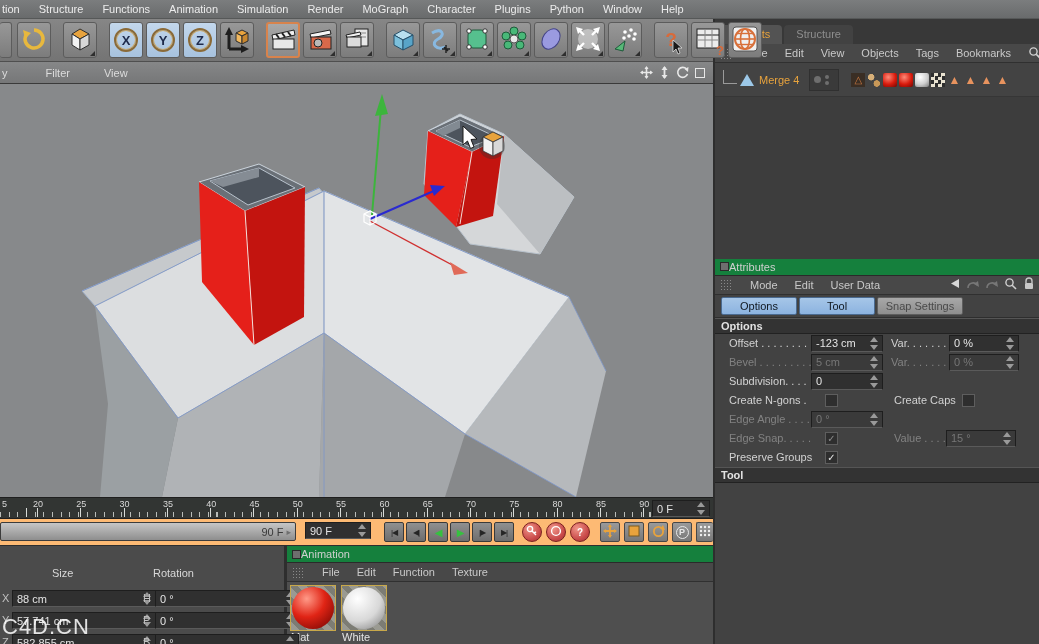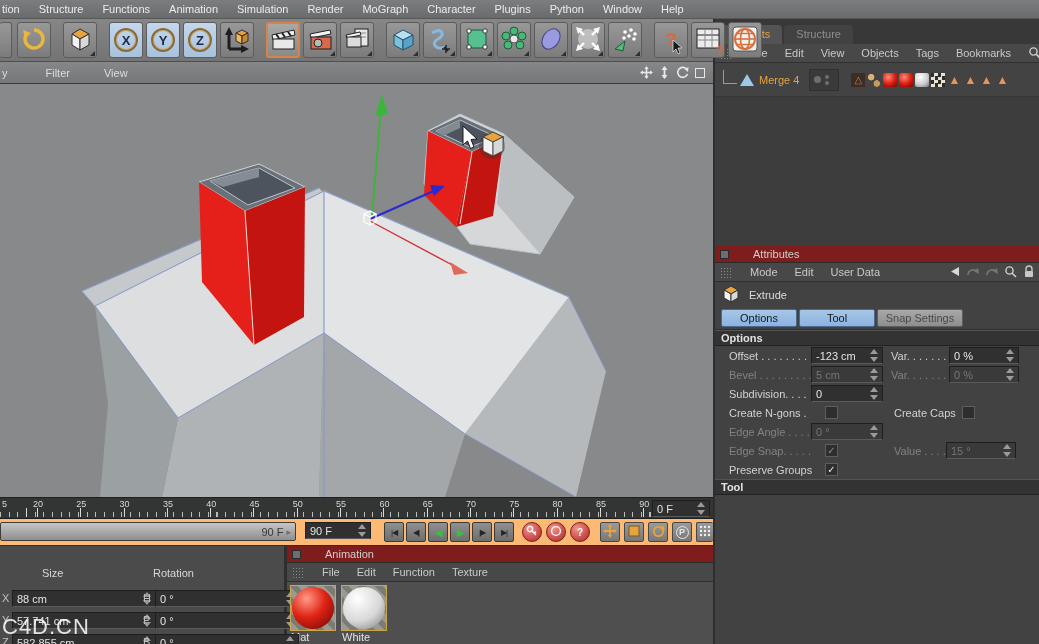--- a/index.html
+++ b/index.html
@@ -72,22 +72,22 @@
         border:1px solid #7a2020;display:flex;align-items:center;justify-content:center;color:#fff;font-size:10px;font-weight:bold;}
   .obtn{position:absolute;top:3px;width:20px;height:20px;background:linear-gradient(#9a9a9a,#787878);
         border:1px solid #474747;border-radius:2px;display:flex;align-items:center;justify-content:center;}
   
   .bottom-row{height:98px;display:flex;background:#2e2e2e;}
   .coords{width:284px;background:#4b4b4b;position:relative;margin-right:3px;}
   .coords .hdr{position:absolute;top:21px;color:#d8d8d8;}
   .coords .axis-lbl{position:absolute;color:#c0c0c0;}
   .cfield{position:absolute;width:144px;}
   .materials{flex:1;background:#474747;display:flex;flex-direction:column;}
-  .panel-title{height:17px;background:#7f1d1d;border-bottom:1px solid #2a2a2a;display:flex;align-items:center;
-               gap:24px;padding-left:5px;color:#cfcfcf;}
+  .panel-title{height:17px;background:#15803d;border-bottom:1px solid #2a2a2a;display:flex;align-items:center;
+               gap:0;padding-left:5px;color:#cfcfcf;}
   .win-ico{width:9px;height:9px;background:#6e6e6e;border:1px solid #2a2a2a;flex:none;}
   .panel-menu{height:19px;background:#484848;border-bottom:1px solid #303030;display:flex;align-items:center;
               gap:17px;color:#c9c9c9;padding-left:5px;}
   .grip{width:13px;height:11px;flex:none;background:radial-gradient(circle,#8a8a8a 28%,transparent 32%);
         background-size:3px 3px;}
   .mat-strip{flex:1;display:flex;gap:4px;padding:3px 0 0 3px;background:#4f4f4f;}
   .swatch-wrap{width:47px;}
   .swatch{width:46px;height:46px;border:1px solid #c8a84a;position:relative;
           background:repeating-linear-gradient(45deg,#9a9a92 0 6px,#7c7c74 6px 12px);}
   .sphere{position:absolute;inset:1px;border-radius:50%;}
@@ -542,21 +542,21 @@
                   <circle cx="2" cy="10" r="1.2"></circle>
                   <circle cx="6" cy="10" r="1.2"></circle>
                   <circle cx="10" cy="10" r="1.2"></circle>
                 </g>
               </svg></span>
         </div>
       </div>
 
       <div class="bottom-row">
         <div class="coords">
-          <span class="hdr" style="left:42px;text-align:center;">Size</span>
+          <span class="hdr" style="left:52px;text-align:center;">Size</span>
           <span class="hdr" style="left:153px;">Rotation</span>
           <span class="axis-lbl" style="left:2px;top:46px;">X</span>
           <div class="field cfield" style="left:12px;top:44px;">
               <span class="val">88 cm</span>
               <span class="stepper"></span>
             </div>
           <span class="axis-lbl" style="left:143px;top:46px;">H</span>
           <div class="field cfield" style="left:155px;top:44px;">
               <span class="val">0 °</span>
               <span class="stepper"></span>
@@ -682,30 +682,20 @@
           <span><svg width="13" height="13">
                 <circle cx="5.5" cy="5.5" r="3.6" fill="none" stroke="#d0d0d0" stroke-width="1.4"></circle>
                 <line x1="8.2" y1="8.2" x2="12" y2="12" stroke="#d0d0d0" stroke-width="1.6"></line>
               </svg></span>
           <span><svg width="12" height="13">
                 <path d="M3,6 V4 a3,3 0 0 1 6,0 V6" fill="none" stroke="#c8c8c8" stroke-width="1.4"></path>
                 <rect x="2" y="6" width="8" height="6" rx="1" fill="#c8c8c8"></rect>
               </svg></span>
         </span>
       </div>
-      <div class="extrude-row">
-        <span>
-          <svg width="20" height="20">
-              <polygon points="3,6 10,2 17,6 10,10" fill="#e8a33d" stroke="#2e2e2e"></polygon>
-              <polygon points="3,6 10,10 10,18 3,14" fill="#f2f2f2" stroke="#2e2e2e"></polygon>
-              <polygon points="10,10 17,6 17,14 10,18" fill="#d8d8d8" stroke="#2e2e2e"></polygon>
-            </svg>
-        </span>
-        <span>Extrude</span>
-      </div>
       <div class="attr-tabs">
         <div class="attr-tab blue">Options</div>
         <div class="attr-tab blue">Tool</div>
         <div class="attr-tab gray" style="width:86px;">Snap Settings</div>
       </div>
       <div class="section-hdr">Options</div>
       <div class="opt-rows">
         <div class="orow">
           <span class="lbl">Offset . . . . . . . .</span>
           <div class="field f">

